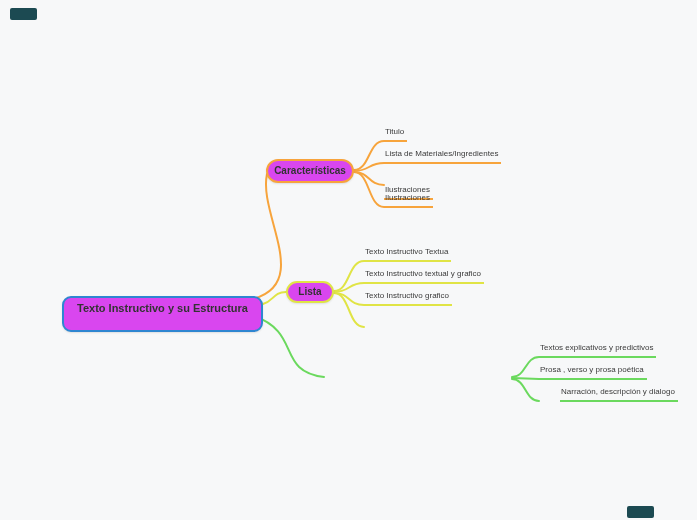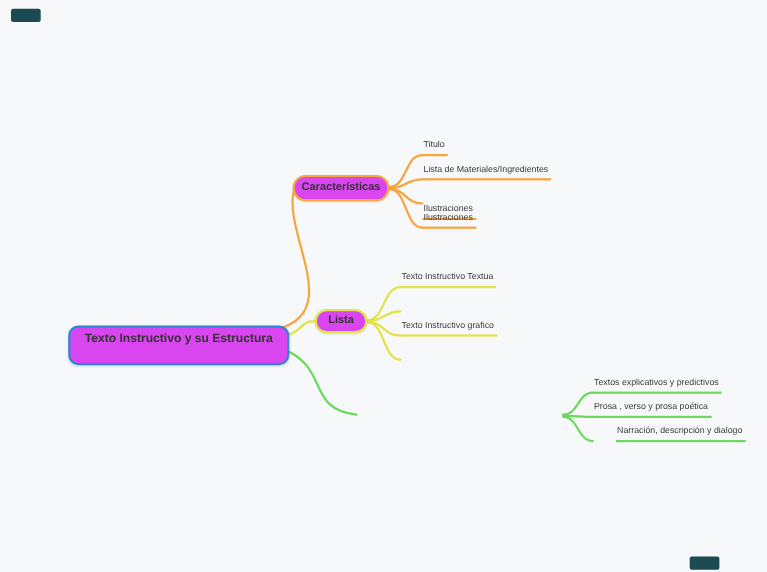--- a/index.html
+++ b/index.html
@@ -108,19 +108,20 @@
   <div class="node root-node">Texto Instructivo y su Estructura</div>
   <div class="node branch-caracteristicas">Características</div>
   <div class="node branch-tipos">Lista</div>
 
   <div class="leaf u-orange" style="left:384px; top:126px;">Titulo</div>
   <div class="leaf u-orange" style="left:384px; top:148px;">Lista de Materiales/Ingredientes</div>
   <div class="leaf u-orange" style="left:384px; top:184px;">Ilustraciones</div>
   <div class="leaf u-orange" style="left:384px; top:192px;">Ilustraciones</div>
 
   <div class="leaf u-yellow" style="left:364px; top:246px;">Texto Instructivo Textua</div>
+  <div class="leaf u-yellow" style="left:364px; top:268px;">Texto Instructivo textual y grafico</div>
   <div class="leaf u-yellow" style="left:364px; top:290px;">Texto Instructivo grafico</div>
 
   <div class="leaf u-green" style="left:539px; top:364px;">Prosa , verso y prosa poética</div>
   <div class="leaf u-green" style="left:539px; top:342px;">Textos explicativos y predictivos</div>
   <div class="leaf u-green" style="left:560px; top:386px;">Narración, descripción y dialogo</div>
 
 </div>
 
 </body></html>

